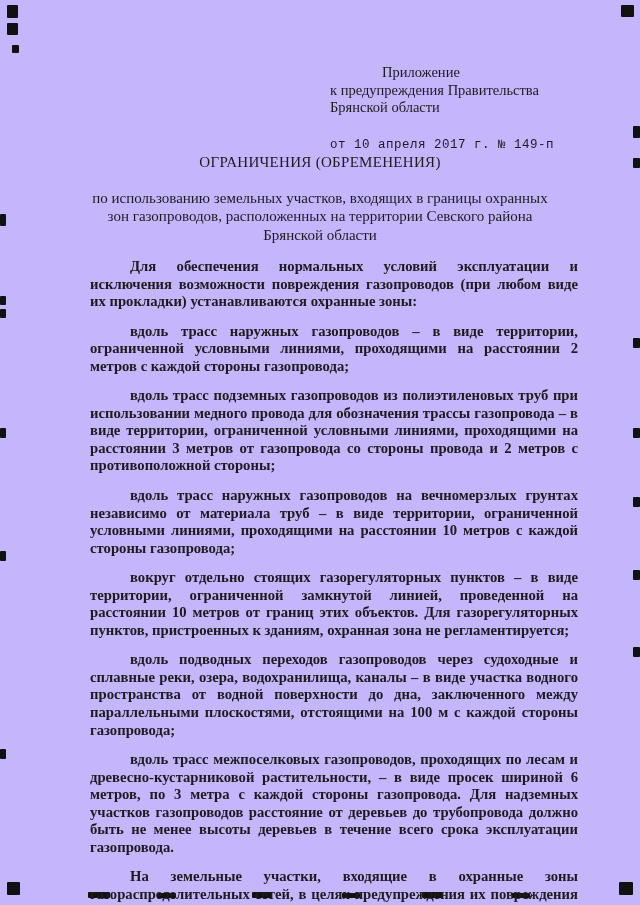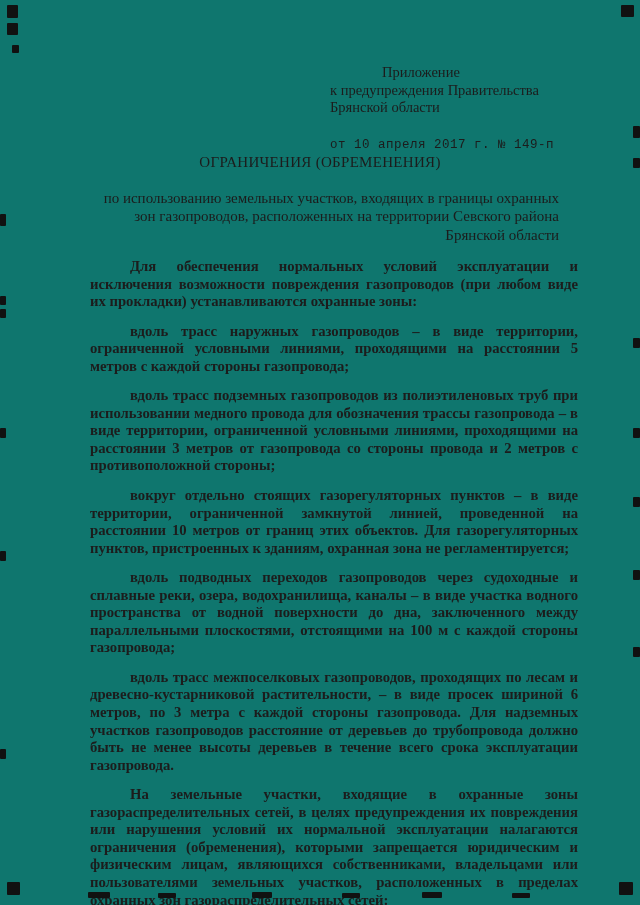--- a/index.html
+++ b/index.html
@@ -4,21 +4,21 @@
 <style>
   html, body {
     margin: 0;
     padding: 0;
     background: #ffffff;
   }
   .page {
     position: relative;
     width: 640px;
     height: 905px;
-    background: #0f766e;
+    background: #c4b5fd;
     overflow: hidden;
     font-family: "Liberation Serif", serif;
     color: #1c1c1c;
   }
   .mark {
     position: absolute;
     background: #111111;
     border-radius: 1px;
   }
   .header-block {
@@ -48,21 +48,20 @@
     font-size: 15px;
     line-height: 18.5px;
   }
   .title-heading {
     margin-bottom: 17px;
     letter-spacing: 0.3px;
   }
   .title-sub {
     max-width: 478px;
     margin: 0 auto;
-    text-align: right;
   }
   .body-block {
     position: absolute;
     top: 246px;
     left: 78px;
     width: 512px;
     font-size: 14.7px;
     line-height: 17.55px;
     text-align: justify;
     hyphens: auto;
@@ -111,21 +110,22 @@
     <div class="hdr-date">от 10 апреля 2017 г. № 149-п</div>
   </div>
 
   <div class="title-block">
     <div class="title-heading">ОГРАНИЧЕНИЯ (ОБРЕМЕНЕНИЯ)</div>
     <div class="title-sub">по использованию земельных участков, входящих в границы охранных зон газопроводов, расположенных на территории Севского района Брянской области</div>
   </div>
 
   <div class="body-block">
     <p>Для обеспечения нормальных условий эксплуатации и исключения возможности повреждения газопроводов (при любом виде их прокладки) устанавливаются охранные зоны:</p>
-    <p>вдоль трасс наружных газопроводов – в виде территории, ограниченной условными линиями, проходящими на расстоянии 5 метров с каждой стороны газопровода;</p>
+    <p>вдоль трасс наружных газопроводов – в виде территории, ограниченной условными линиями, проходящими на расстоянии 2 метров с каждой стороны газопровода;</p>
     <p>вдоль трасс подземных газопроводов из полиэтиленовых труб при использовании медного провода для обозначения трассы газопровода – в виде территории, ограниченной условными линиями, проходящими на расстоянии 3 метров от газопровода со стороны провода и 2 метров с противоположной стороны;</p>
+    <p>вдоль трасс наружных газопроводов на вечномерзлых грунтах независимо от материала труб – в виде территории, ограниченной условными линиями, проходящими на расстоянии 10 метров с каждой стороны газопровода;</p>
     <p>вокруг отдельно стоящих газорегуляторных пунктов – в виде территории, ограниченной замкнутой линией, проведенной на расстоянии 10 метров от границ этих объектов. Для газорегуляторных пунктов, пристроенных к зданиям, охранная зона не регламентируется;</p>
     <p>вдоль подводных переходов газопроводов через судоходные и сплавные реки, озера, водохранилища, каналы – в виде участка водного пространства от водной поверхности до дна, заключенного между параллельными плоскостями, отстоящими на 100 м с каждой стороны газопровода;</p>
     <p>вдоль трасс межпоселковых газопроводов, проходящих по лесам и древесно-кустарниковой растительности, – в виде просек шириной 6 метров, по 3 метра с каждой стороны газопровода. Для надземных участков газопроводов расстояние от деревьев до трубопровода должно быть не менее высоты деревьев в течение всего срока эксплуатации газопровода.</p>
     <p>На земельные участки, входящие в охранные зоны газораспределительных сетей, в целях предупреждения их повреждения или нарушения условий их нормальной эксплуатации налагаются ограничения (обременения), которыми запрещается юридическим и физическим лицам, являющихся собственниками, владельцами или пользователями земельных участков, расположенных в пределах охранных зон газораспределительных сетей:</p>
   </div>
 
 </div>
 
 </body></html>

